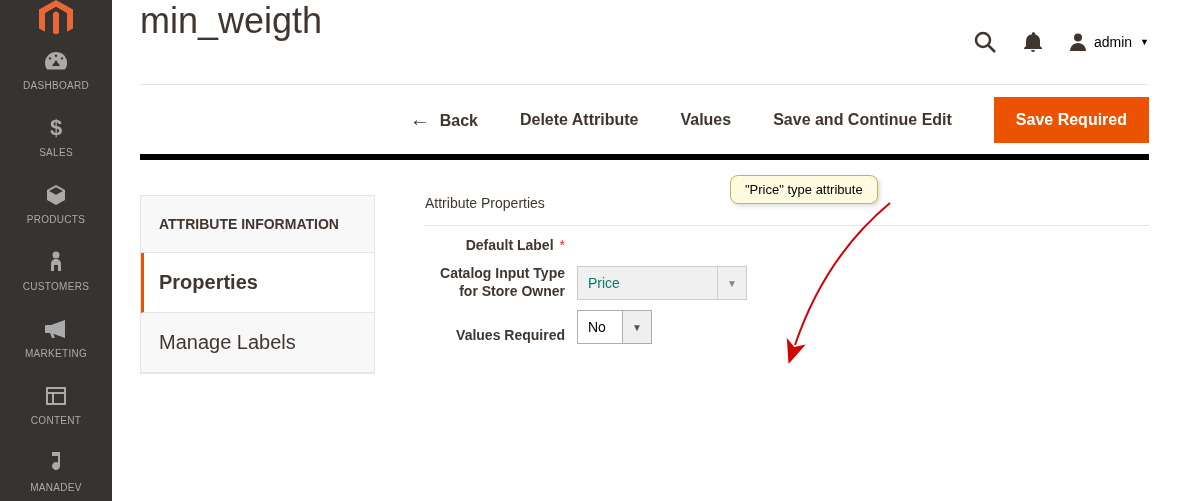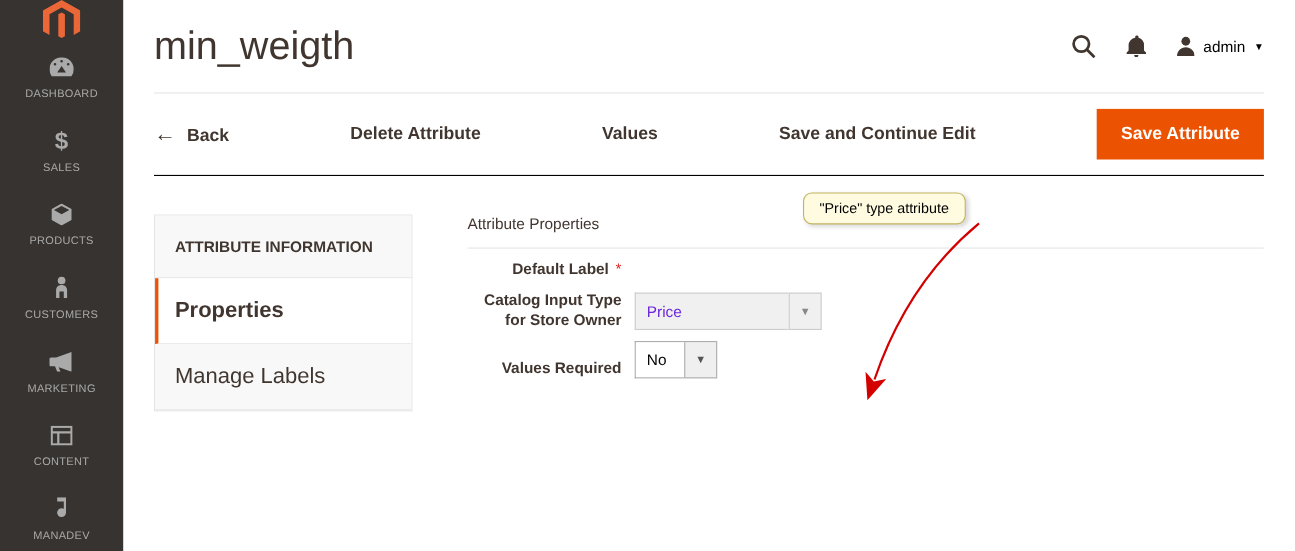--- a/index.html
+++ b/index.html
@@ -7,28 +7,28 @@
 
     
     .sidebar { width: 112px; background: #373330; flex-shrink: 0; display: flex; flex-direction: column; align-items: center; }
     .logo { width: 100%; height: 72px; display: flex; align-items: center; justify-content: center; }
     .nav-item { width: 100%; display: flex; flex-direction: column; align-items: center; padding: 10px 0 14px; cursor: pointer; }
     .nav-icon { color: #aaa; height: 26px; display: flex; align-items: center; justify-content: center; }
     .nav-label { font-size: 10px; color: #aaa; letter-spacing: .3px; margin-top: 6px; text-align: center; }
 
     
     .main { flex: 1; padding: 0 28px; }
-    .top-row { display: flex; align-items: center; justify-content: space-between; height: 85px; border-bottom: 1px solid #e5e5e5; }
+    .top-row { display: flex; justify-content: space-between; height: 85px; border-bottom: 1px solid #e5e5e5; }
     .page-title { font-size: 36px; font-weight: 400; color: #41362f; }
     .top-icons { display: flex; align-items: center; gap: 28px; }
     .icon-btn { cursor: pointer; color: #41362f; display: flex; align-items: center; }
     .admin-drop { display: flex; align-items: center; gap: 8px; font-size: 14px; cursor: pointer; }
 
     
-    .action-row { display: flex; justify-content: space-between; align-items: center; gap: 42px; height: 75px; border-bottom: 1px solid #000000; }
+    .action-row { display: flex; justify-content: flex-end; align-items: center; gap: 42px; height: 75px; border-bottom: 6px solid #000000; }
     .action-link { font-size: 16px; font-weight: 600; color: #41362f; cursor: pointer; }
     .back-arrow { font-size: 20px; margin-right: 10px; }
     .btn-primary { background: #eb5202; color: #fff; font-size: 16px; font-weight: 600; padding: 14px 22px; cursor: pointer; border: none; }
 
     
     .content { display: flex; gap: 50px; margin-top: 35px; position: relative; }
     .side-panel { width: 235px; flex-shrink: 0; border: 1px solid #e5e5e5; }
     .panel-header { background: #f8f8f8; font-size: 14px; font-weight: 700; color: #41362f; padding: 20px 18px; border-bottom: 1px solid #e5e5e5; }
     .tab { padding: 18px 18px; font-size: 20px; color: #41362f; cursor: pointer; border-bottom: 1px solid #e5e5e5; }
     .tab.active { border-left: 3px solid #eb5202; font-weight: 600; padding-left: 15px; background: #fff; }
@@ -36,21 +36,21 @@
 
     
     .form-area { flex: 1; }
     .section-title { font-size: 14px; font-weight: 400; color: #41362f; padding-bottom: 14px; border-bottom: 1px solid #e5e5e5; }
     .form-row { display: flex; align-items: flex-end; margin-top: 10px; }
     .form-label-wrap { width: 152px; text-align: right; padding-right: 12px; }
     .form-label { font-size: 14px; font-weight: 600; color: #41362f; display: inline; }
     .req { color: #e22626; font-size: 14px; margin-left: 6px; }
     .text-input { width: 460px; height: 34px; border: 1px solid #adadad; padding: 0 10px; font-size: 14px; }
     .select-disabled { display: flex; }
-    .select-disabled .sel-body { width: 140px; height: 34px; border: 1px solid #ccc; border-right: none; background: #f0f0f0; color: #6d28d9; font-size: 14px; padding: 0 10px; display: flex; align-items: center; }
+    .select-disabled .sel-body { width: 140px; height: 34px; border: 1px solid #ccc; border-right: none; background: #f0f0f0; color: #0f766e; font-size: 14px; padding: 0 10px; display: flex; align-items: center; }
     .select-disabled .sel-caret { width: 30px; height: 34px; border: 1px solid #ccc; background: #f0f0f0; display: flex; align-items: center; justify-content: center; color: #888; font-size: 10px; }
     .select-small { display: flex; }
     .select-small .sel-body { width: 45px; height: 34px; border: 1px solid #adadad; border-right: none; background: #fff; font-size: 14px; padding: 0 10px; display: flex; align-items: center; }
     .select-small .sel-caret { width: 30px; height: 34px; border: 1px solid #adadad; background: #efefef; display: flex; align-items: center; justify-content: center; font-size: 10px; color: #555; }
 
     
     .callout { position: absolute; left: 590px; top: -20px; background: #fffbe0; border: 1px solid #c4b45e; border-radius: 8px; padding: 6px 14px; font-size: 13px; box-shadow: 2px 2px 4px rgba(0,0,0,.15); }
     .arrow-svg { position: absolute; left: 535px; top: 2px; pointer-events: none; }
   </style>
 </head>
@@ -154,21 +154,21 @@
     </div>
   </div>
 
   <div class="action-row">
     <span class="action-link">
       <span class="back-arrow">←</span><span>Back</span>
     </span>
     <span class="action-link">Delete Attribute</span>
     <span class="action-link">Values</span>
     <span class="action-link">Save and Continue Edit</span>
-    <button class="btn-primary">Save Attribute</button>
+    <button class="btn-primary">Save Required</button>
   </div>
 
   <div class="content">
 
     <div class="callout">"Price" type attribute</div>
     <svg class="arrow-svg" width="230" height="170">
       <defs>
         <marker id="ah" markerWidth="12" markerHeight="12" refX="2" refY="5" orient="auto">
           <path d="M0 0 L12 5 L0 10 L3 5 Z" fill="#d40000"></path>
         </marker>

